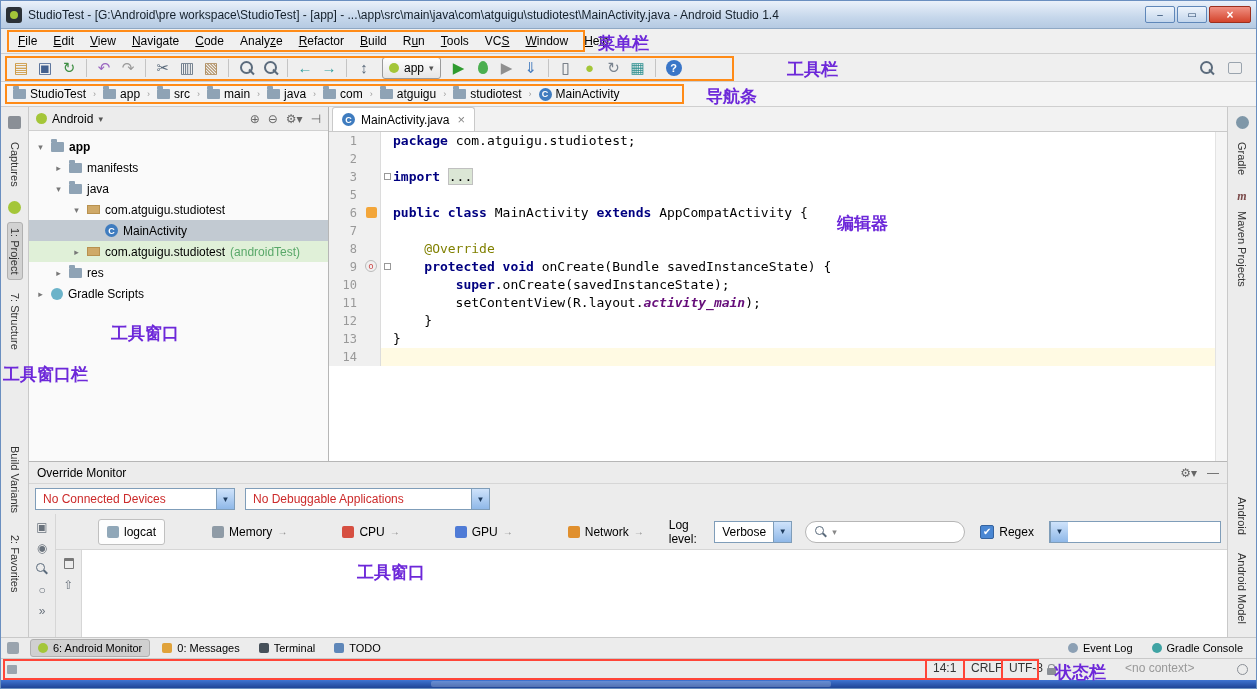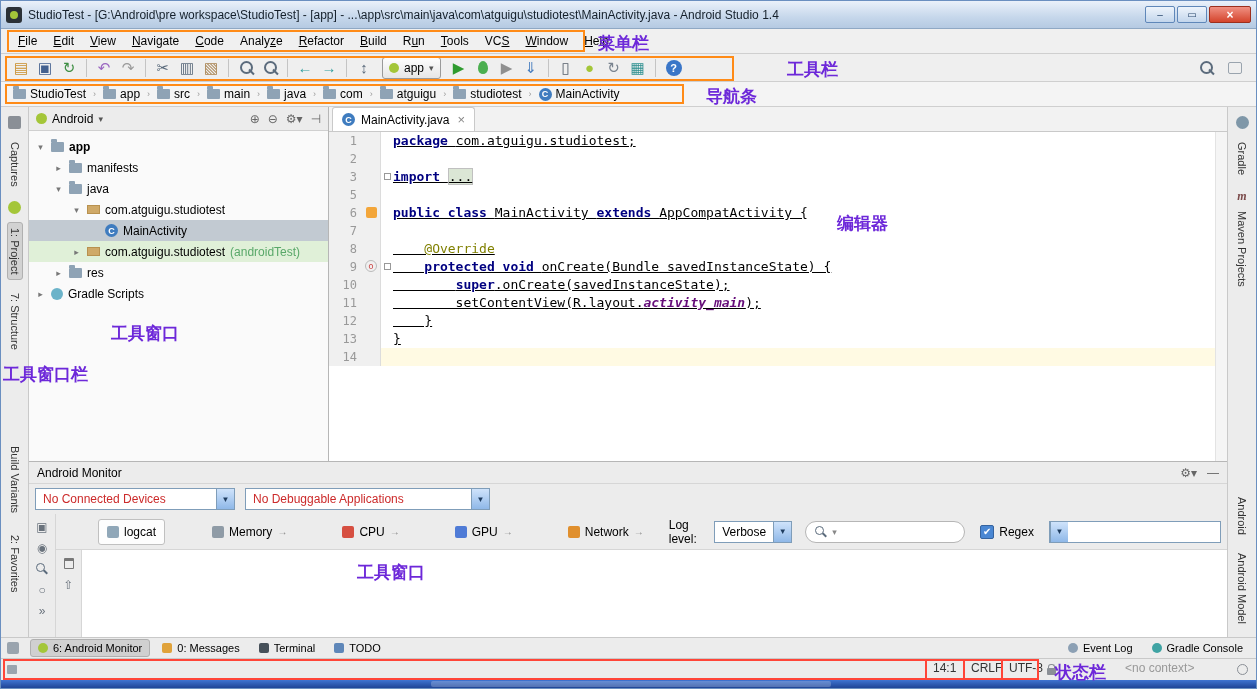--- a/index.html
+++ b/index.html
@@ -88,21 +88,21 @@
   .code-area { flex:1; position:relative; font-family:"DejaVu Sans Mono","Liberation Mono",monospace; font-size:13px; overflow:hidden; }
   .code-row { display:flex; height:18px; line-height:18px; }
   .ln { width:34px; flex:0 0 auto; text-align:right; padding-right:6px; color:#999; background:#f0f0f0;
         font-size:12px; font-family:"DejaVu Sans Mono",monospace; }
   .gut { width:18px; flex:0 0 auto; background:#f0f0f0; border-right:1px solid #dcdcdc; position:relative; }
   .ic-class { position:absolute; left:3px; top:3px; width:11px; height:11px; background:#f3a63a; border-radius:2px; }
   .ic-override { position:absolute; left:2px; top:2px; width:12px; height:12px; border-radius:50%; border:1px solid #bbb;
                  color:#cc4b4b; font-size:9px; line-height:11px; text-align:center; font-style:normal; }
   .fold { width:12px; flex:0 0 auto; color:#888; font-size:8px; text-align:center; }
   .fold .fbox { display:inline-block; width:7px; height:7px; border:1px solid #999; background:#fff; margin-top:5px; }
-  .code { flex:1; white-space:pre;text-decoration:underline; }
+  .code { flex:1; white-space:pre; }
   .tk-kw { color:#000080; font-weight:bold; }
   .tk-ann { color:#808000; }
   .tk-field { color:#660e7a; font-style:italic; font-weight:bold; }
   .tk-fold { background:#dbe6d5; border:1px solid #c0c0c0; }
   .code-row.current .code, .code-row.current .fold { background:#fffae3; }
   .ed-scroll { position:absolute; right:0; top:0; bottom:0; width:12px; background:#f5f5f5; border-left:1px solid #e3e3e3; }
 
   
   .monitor { height:176px; display:flex; flex-direction:column; background:#ececec; border-top:1px solid #b6b6b6; min-width:0; }
   .mon-header { height:22px; display:flex; align-items:center; padding:0 8px; border-bottom:1px solid #d6d6d6; }
@@ -451,21 +451,21 @@
                 <span class="fold"></span>
                 <span class="code"></span>
               </div>
             <div class="ed-scroll"></div>
           </div>
         </div>
       </div>
 
       <div class="monitor">
         <div class="mon-header">
-          <span>Android Monitor</span>
+          <span>Override Monitor</span>
           <span class="mh-icons">
             <span>⚙▾</span>
             <span>—</span>
           </span>
         </div>
         <div class="mon-devices">
           <span class="combo red-text" style="width:200px">
             <span class="ct">No Connected Devices</span>
             <span class="cbtn">▼</span>
           </span>

